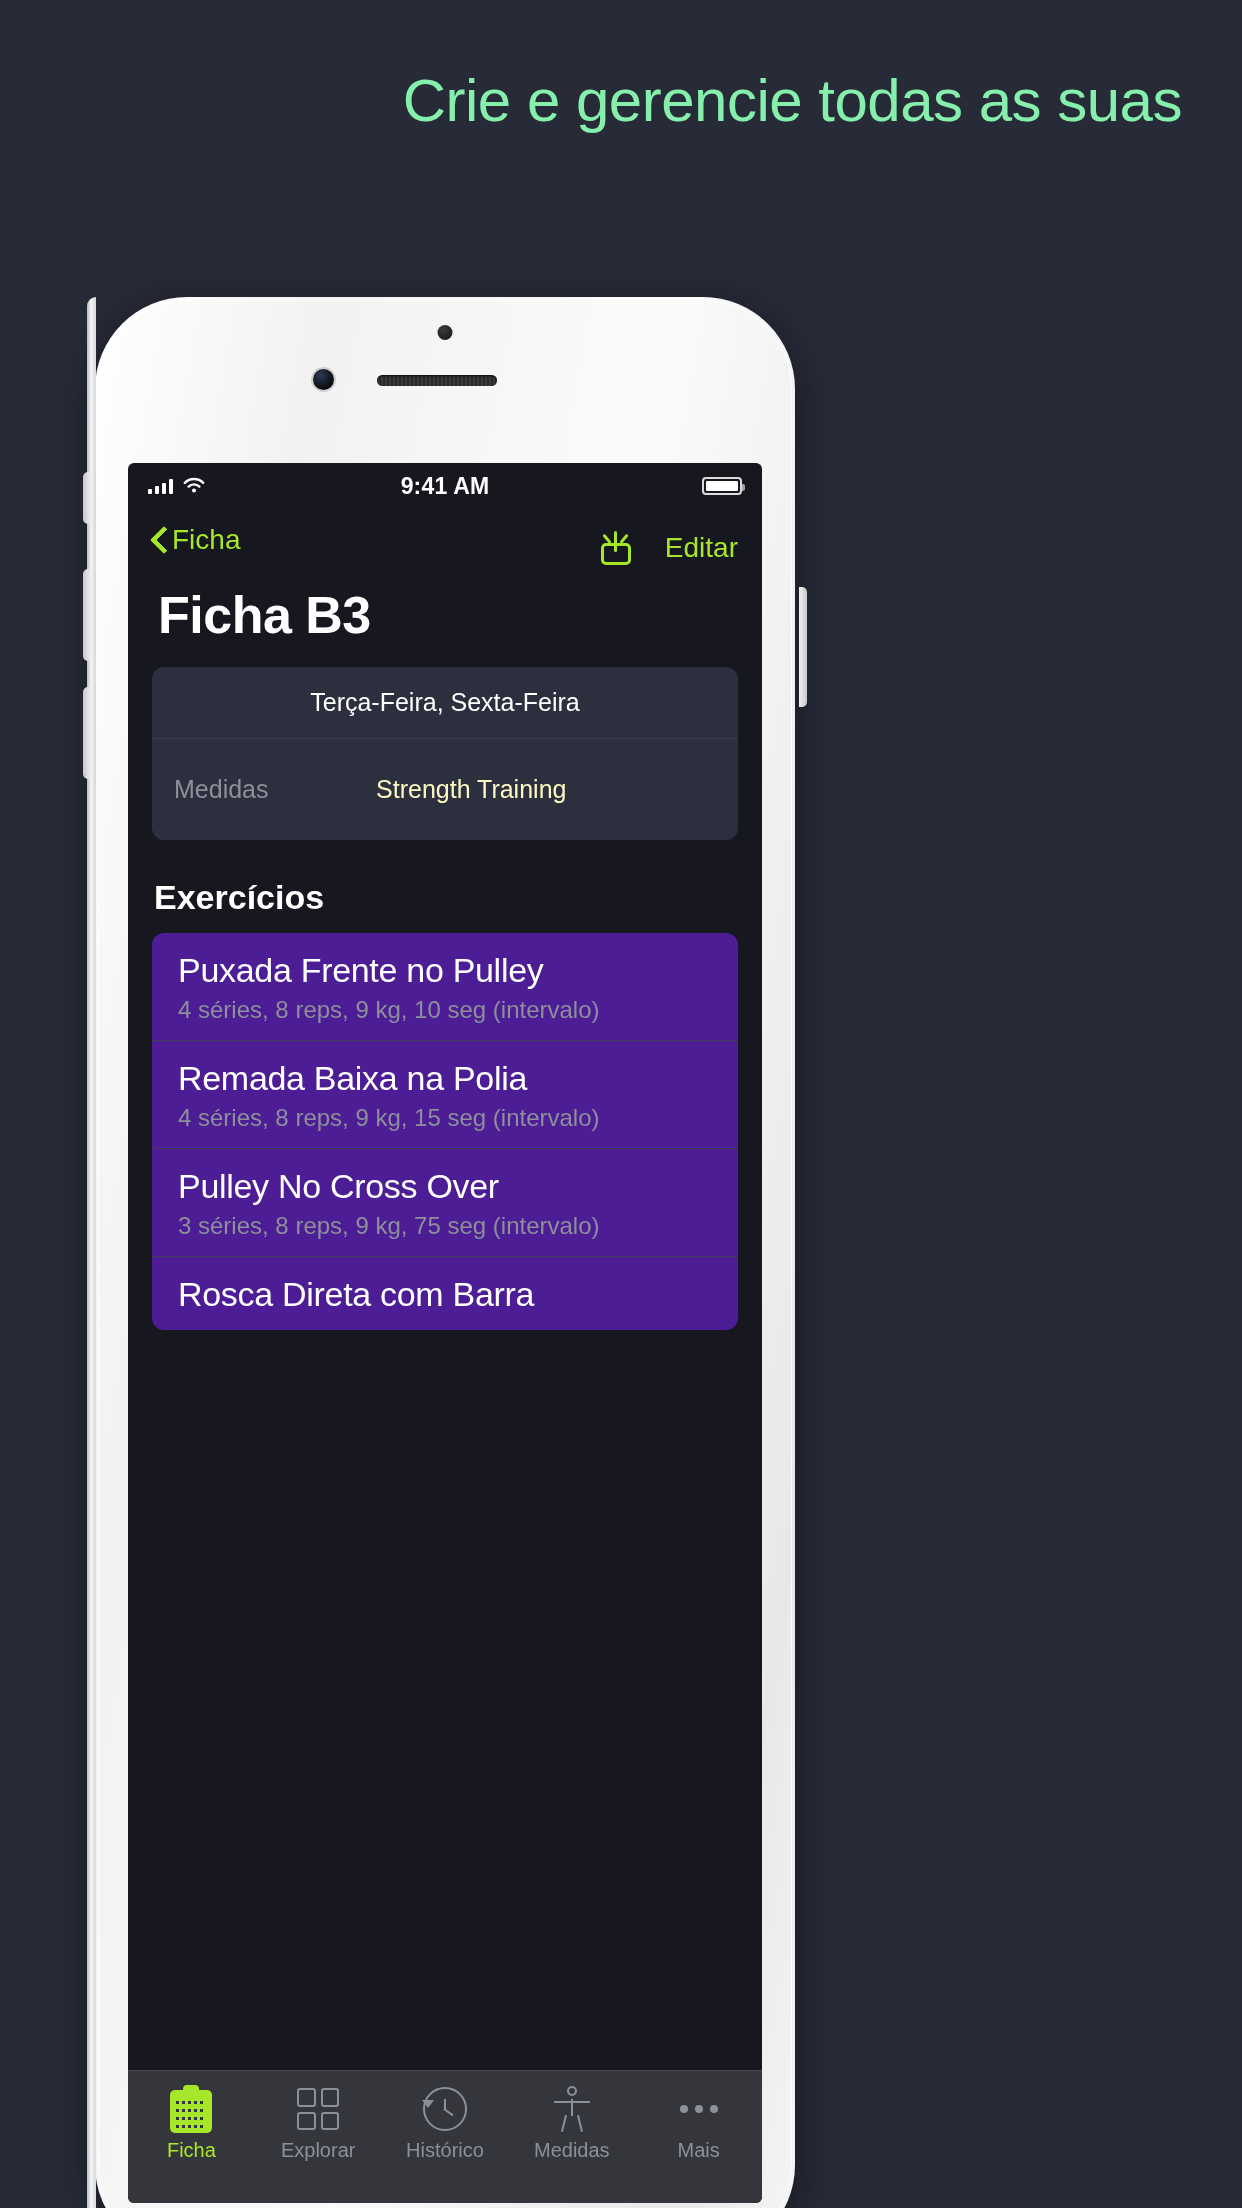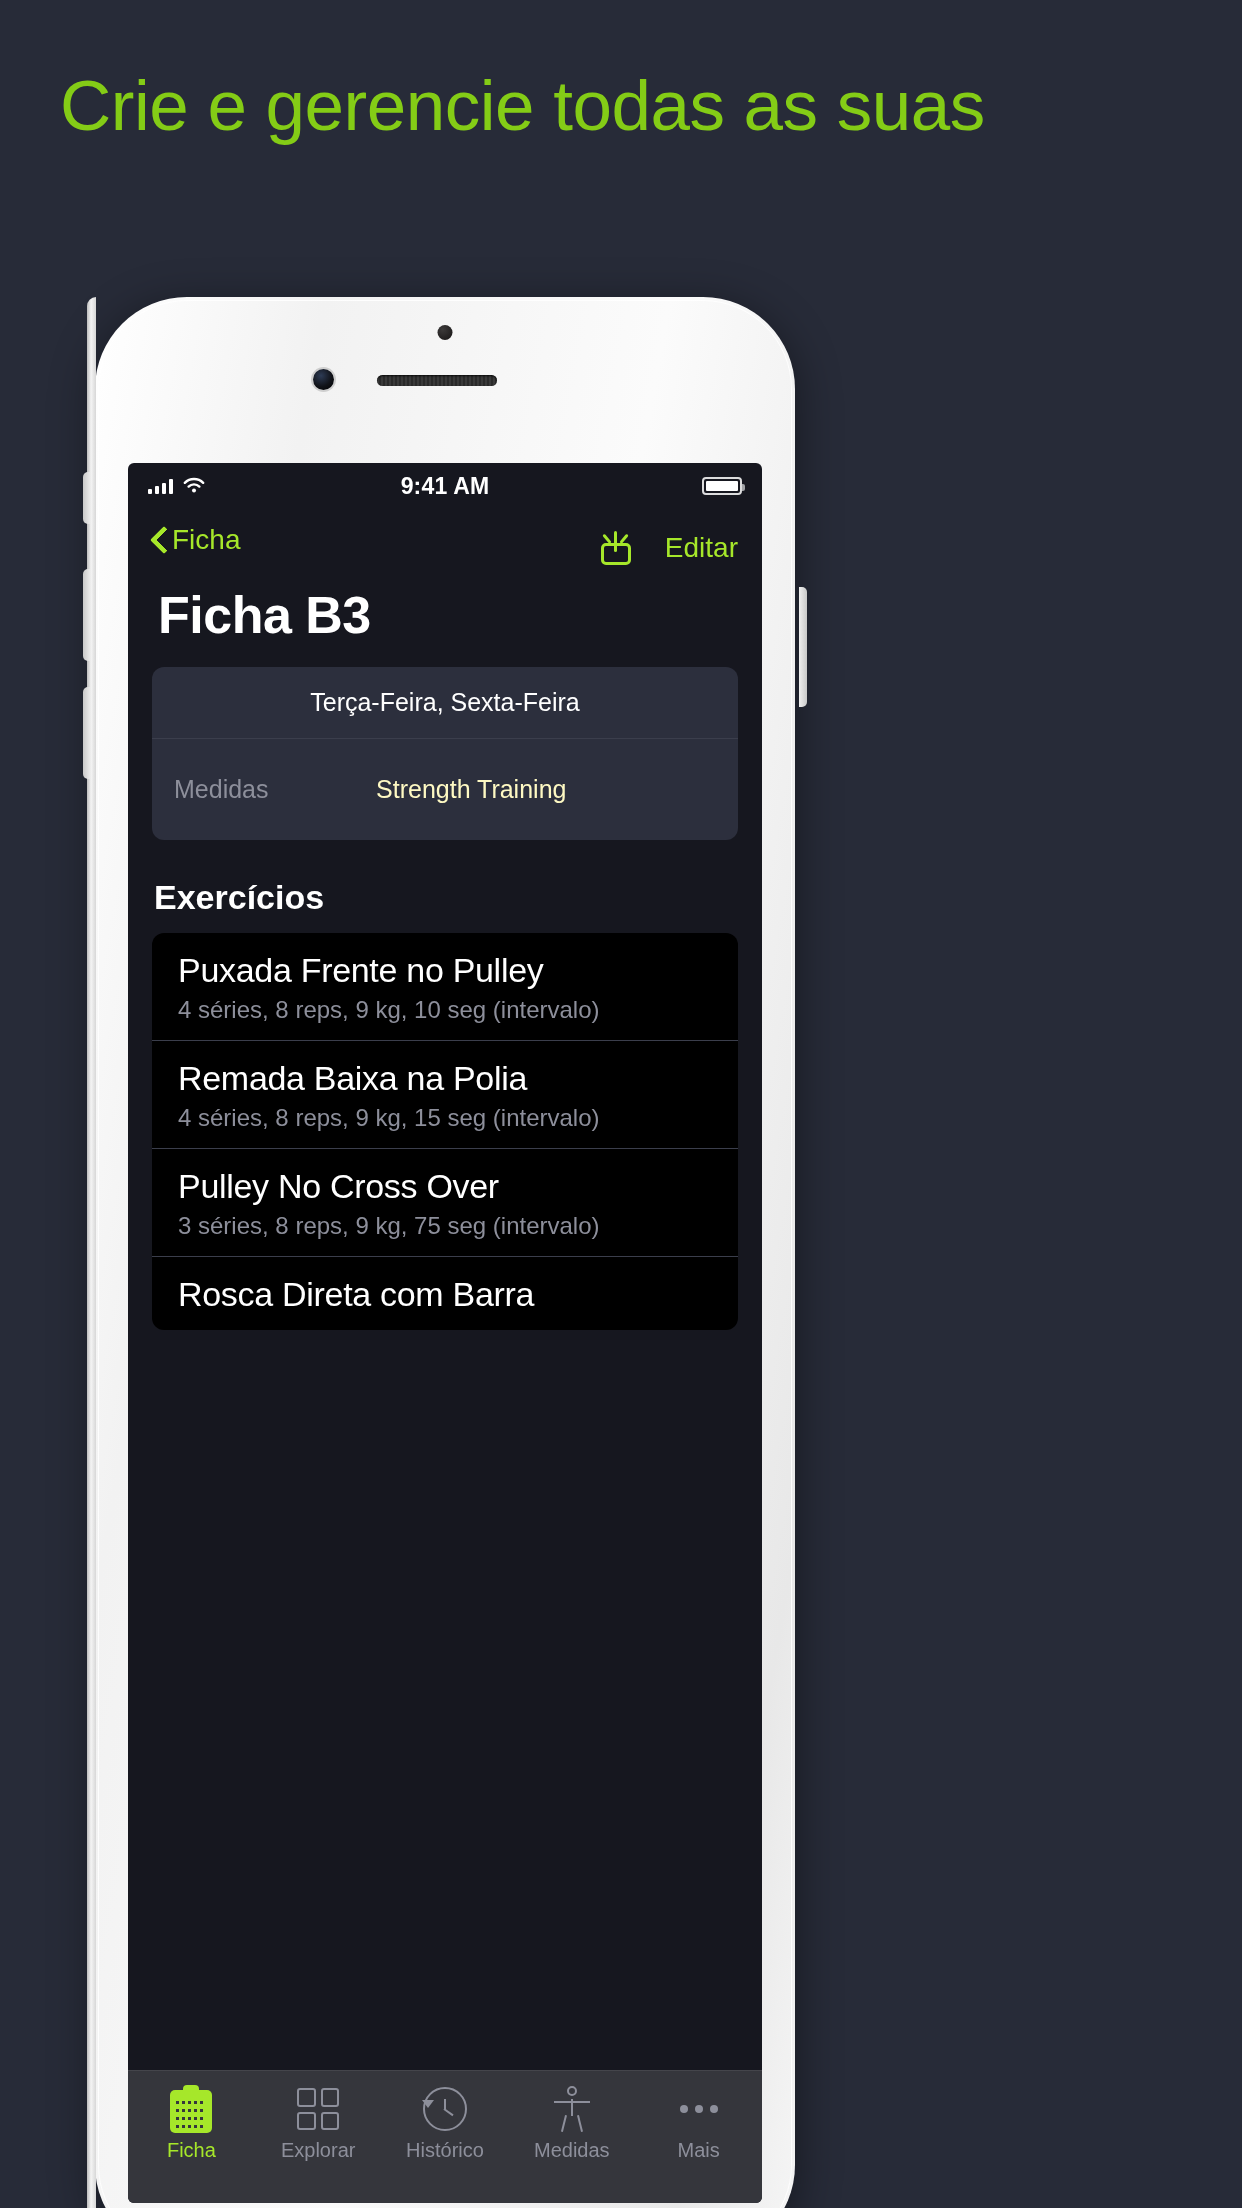--- a/index.html
+++ b/index.html
@@ -6,23 +6,23 @@
   body{
     width:1242px;height:2208px;
     background:#272b38;
     font-family:"Liberation Sans", sans-serif;
     overflow:hidden;
     position:relative;
   }
   
   .headline{
     position:absolute;left:0;right:0;top:70px;
-    text-align:left;
-    color:#84cc16;
-    font-size:71px;
+    text-align:right;
+    color:#86efac;
+    font-size:60px;
     line-height:1.02;
     font-weight:300;
     letter-spacing:-0.5px;
     padding:0 60px;
     box-sizing:border-box;
   }
   .headline .bold{font-weight:700;display:block;margin-top:6px;}
 
   
   .phone{
@@ -166,21 +166,21 @@
   .info-value{color:#fef9c3;font-size:25px;margin:16px auto;padding-right:42px;}
 
   
   .section-title{
     color:#fff;font-size:34px;font-weight:700;
     padding:38px 26px 16px 26px;
   }
 
   
   .ex-card{
-    margin:0 24px;background:#000000;border-radius:12px;overflow:hidden;
+    margin:0 24px;background:#4c1d95;border-radius:12px;overflow:hidden;
   }
   .ex-row{padding:18px 26px 16px 26px;border-bottom:1px solid #3b3e4c;}
   .ex-row:last-child{border-bottom:none;}
   .ex-name{color:#fff;font-size:34px;letter-spacing:-.3px;}
   .ex-detail{color:#8d8f9b;font-size:24px;margin-top:6px;}
 
   
   .tabbar{
     position:absolute;left:0;right:0;bottom:0;height:118px;
     background:#35363c;display:flex;align-items:flex-start;

